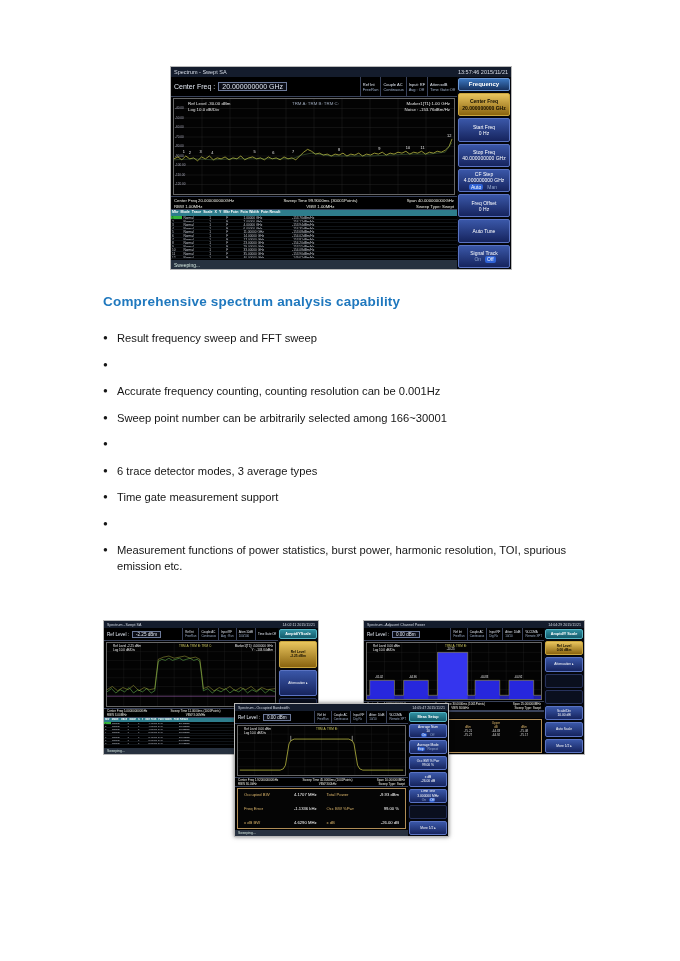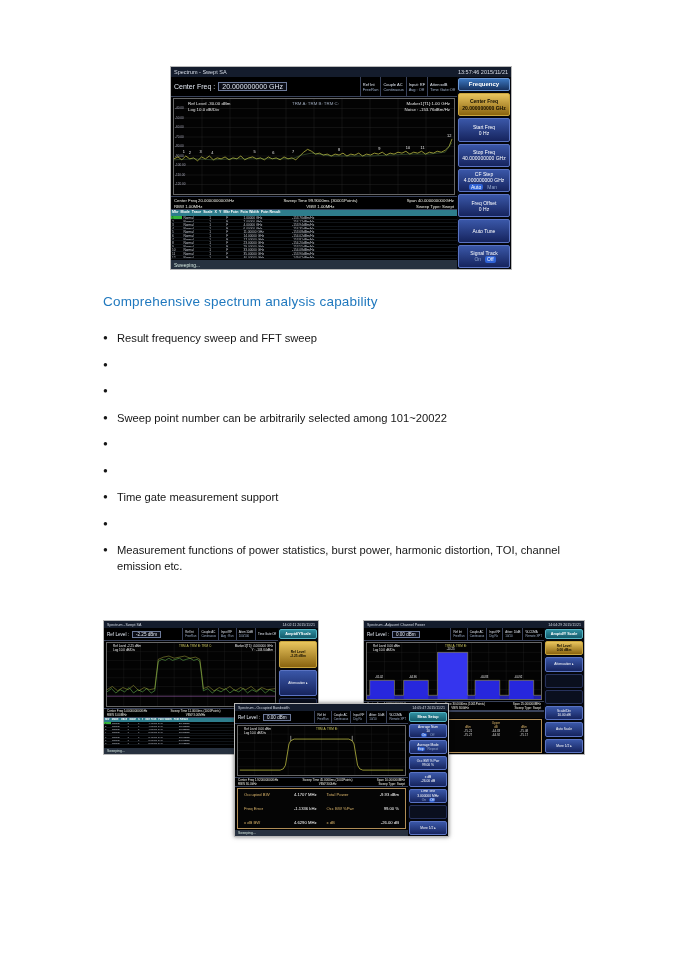--- a/index.html
+++ b/index.html
@@ -79,21 +79,21 @@
   #shot-mid .results .rescol{flex:1;display:flex;flex-direction:column;justify-content:space-between}
   #shot-mid .results .resrow{display:flex;justify-content:space-between}
   #shot-right .acp-total{font-size:3.4px;color:#e8e8e8;padding:1px 4px;background:#0a0a0a;border-top:1px solid #39425a}
   #shot-right .acp-table{flex:none;margin:1px 2px;border:1px solid #b08d57;background:#050505;color:#ddd;font-size:3px;height:34px;padding:1px 3px}
   .acp-ghead{display:flex;color:#d9b36a}
   .acp-ghead span{flex:1;text-align:center}
   .acp-row{display:flex}
   .acp-row span{flex:1;text-align:center;white-space:nowrap;overflow:hidden}
 
   
-  #heading{position:absolute;left:103px;top:294px;font-size:13.5px;font-weight:normal;color:#1f78be;letter-spacing:.2px}
+  #heading{position:absolute;left:103px;top:294px;font-size:13.5px;font-weight:bold;color:#1f78be;letter-spacing:.2px}
   #bullets{position:absolute;left:103px;top:330px;width:472px;list-style:none}
   #bullets li{display:flex;margin-bottom:10.5px;font-size:11.2px;line-height:16px;color:#161616}
   #bullets .dot{flex:none;width:14px;font-size:8px;line-height:16px}
 </style>
 </head>
 <body>
 
 <div class="shot" id="shot-top">
   <div class="titlebar">
     <span>Spectrum - Swept SA</span>
@@ -370,41 +370,43 @@
 <ul id="bullets">
     <li>
     <span class="dot">●</span>
     <span class="btext">Result frequency sweep and FFT sweep</span>
   </li>
     <li>
     <span class="dot">●</span>
   </li>
     <li>
     <span class="dot">●</span>
+    <span class="btext">Accurate frequency counting, counting resolution can be 0.001Hz</span>
   </li>
     <li>
     <span class="dot">●</span>
-    <span class="btext">Sweep point number can be arbitrarily selected among 101~20022</span>
+    <span class="btext">Sweep point number can be arbitrarily selected among 166~30001</span>
   </li>
     <li>
     <span class="dot">●</span>
   </li>
     <li>
     <span class="dot">●</span>
+    <span class="btext">6 trace detector modes, 3 average types</span>
   </li>
     <li>
     <span class="dot">●</span>
     <span class="btext">Time gate measurement support</span>
   </li>
     <li>
     <span class="dot">●</span>
   </li>
     <li>
     <span class="dot">●</span>
-    <span class="btext">Measurement functions of power statistics, burst power, harmonic distortion, TOI, channel emission etc.</span>
+    <span class="btext">Measurement functions of power statistics, burst power, harmonic resolution, TOI, spurious emission etc.</span>
   </li>
   </ul>
 
 <div class="shot mini" id="shot-left">
   <div class="titlebar">
     <span>Spectrum - Swept SA</span>
     <span>14:02:11  2015/11/21</span>
   </div>
   <div class="shot-main">
     <div class="leftcol">

